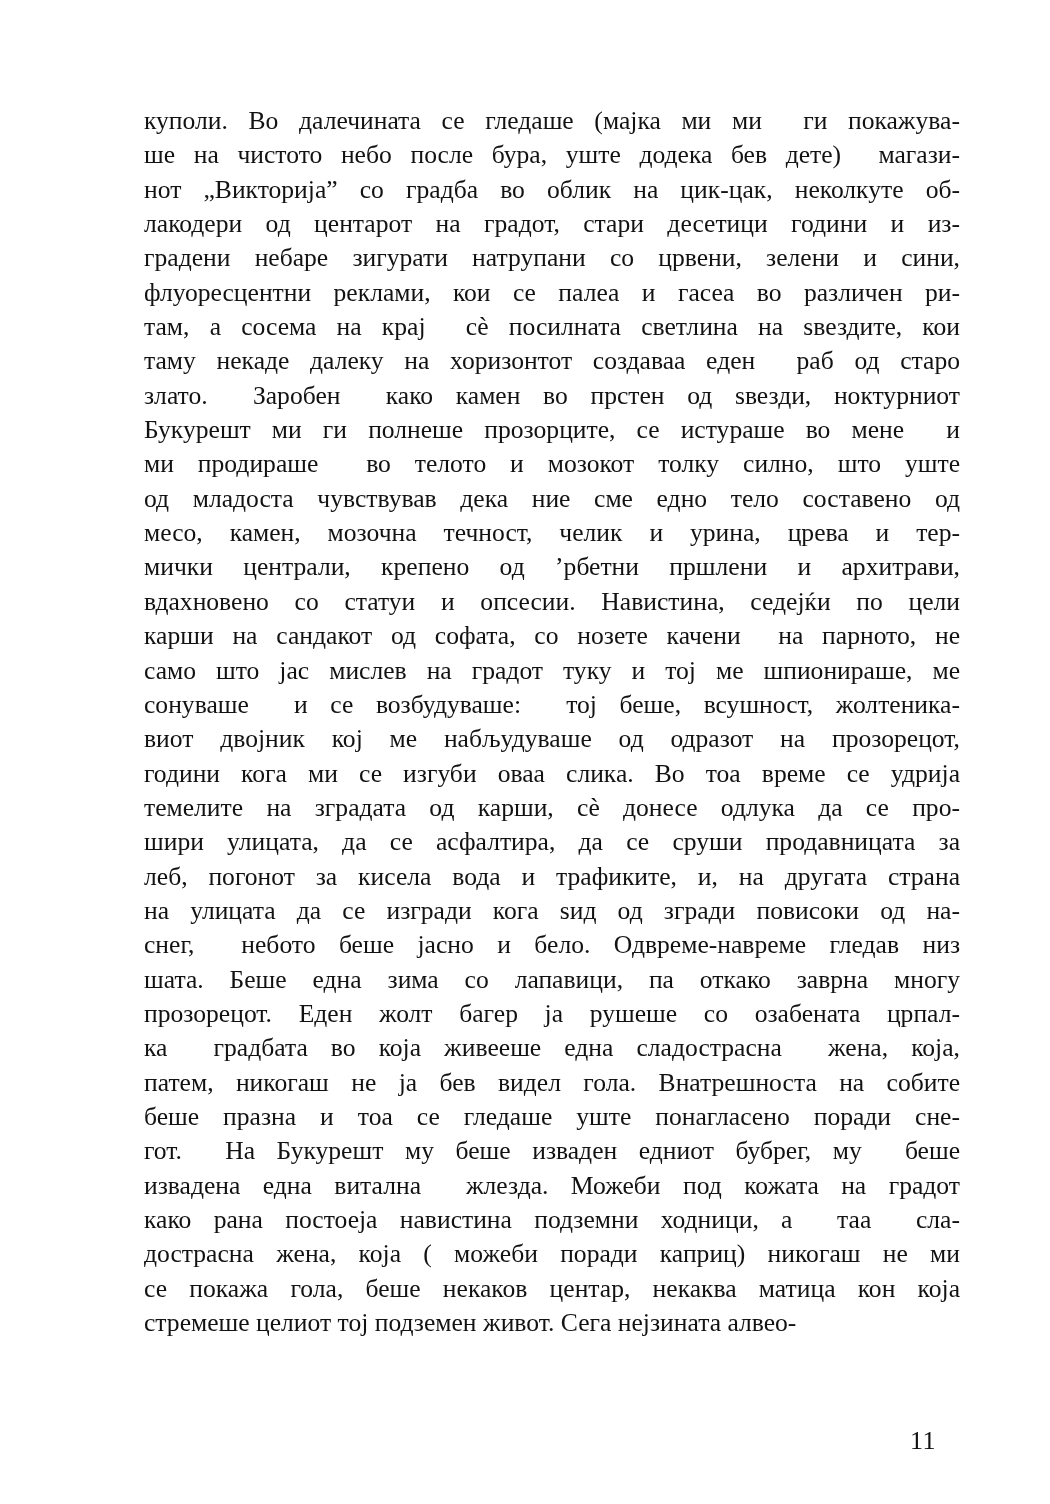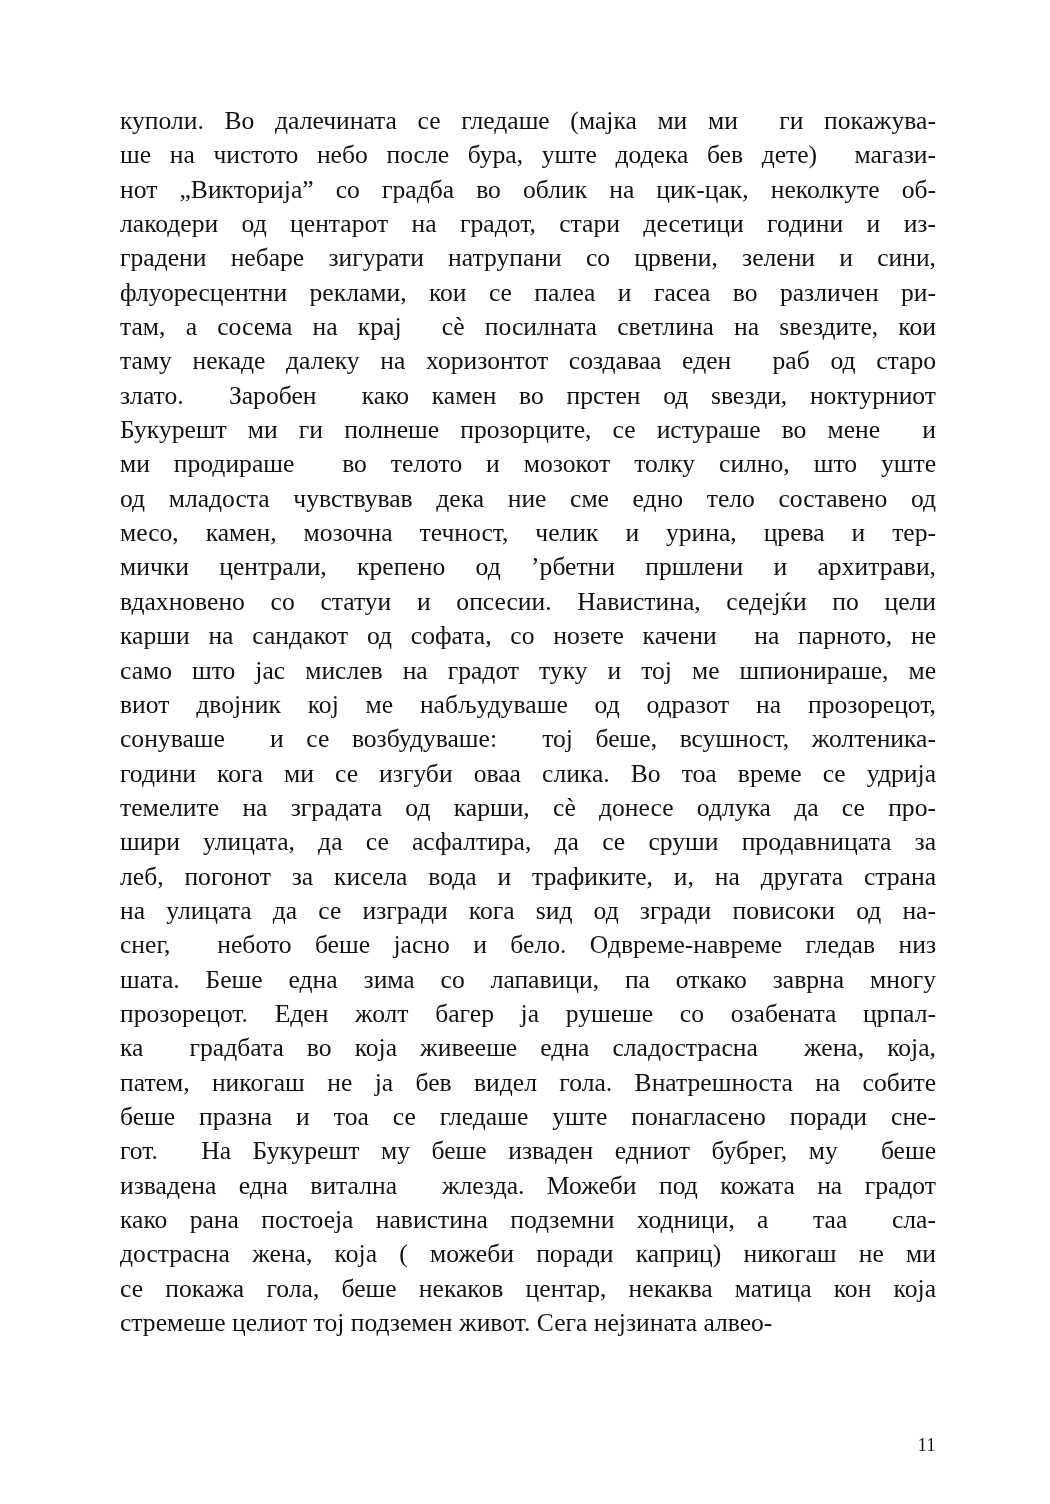--- a/index.html
+++ b/index.html
@@ -34,32 +34,33 @@
   }
 
   .text-block .line {
     display: block;
     white-space: pre;
     width: 100%;
     text-align: justify;
     text-align-last: justify;
     height: 34.35px;
     overflow: visible;
+    margin-left: 24px;
   }
 
   .line-last {
     text-align-last: left !important;
   }
 
   .folio {
     position: absolute;
     right: 114px;
     bottom: 48px;
     font-family: "Liberation Serif", "DejaVu Serif", serif;
-    font-size: 18px;
+    font-size: 26px;
     color: #121212;
     letter-spacing: 0.5px;
   }
 </style>
 </head>
 <body>
 
 <div class="page">
 
   <div class="text-block">
@@ -73,22 +74,22 @@
       <div class="line">таму некаде далеку на хоризонтот создаваа еден  раб од старо</div>
       <div class="line">злато.  Заробен  како камен во прстен од ѕвезди, ноктурниот</div>
       <div class="line">Букурешт ми ги полнеше прозорците, се истураше во мене  и</div>
       <div class="line">ми продираше  во телото и мозокот толку силно, што уште</div>
       <div class="line">од младоста чувствував дека ние сме едно тело составено од</div>
       <div class="line">месо, камен, мозочна течност, челик и урина, црева и тер-</div>
       <div class="line">мички централи, крепено од ’рбетни пршлени и архитрави,</div>
       <div class="line">вдахновено со статуи и опсесии. Навистина, седејќи по цели</div>
       <div class="line">карши на сандакот од софата, со нозете качени  на парното, не</div>
       <div class="line">само што јас мислев на градот туку и тој ме шпионираше, ме</div>
+      <div class="line">сонуваше  и се возбудуваше:  тој беше, всушност, жолтеника-</div>
       <div class="line">виот двојник кој ме набљудуваше од одразот на прозорецот,</div>
-      <div class="line">сонуваше  и се возбудуваше:  тој беше, всушност, жолтеника-</div>
       <div class="line">години кога ми се изгуби оваа слика. Во тоа време се удрија</div>
       <div class="line">темелите на зградата од карши, сѐ донесе одлука да се про-</div>
       <div class="line">шири улицата, да се асфалтира, да се сруши продавницата за</div>
       <div class="line">леб, погонот за кисела вода и трафиките, и, на другата страна</div>
       <div class="line">на улицата да се изгради кога ѕид од згради повисоки од на-</div>
       <div class="line">снег,  небото беше јасно и бело. Одвреме-навреме гледав низ</div>
       <div class="line">шата. Беше една зима со лапавици, па откако заврна многу</div>
       <div class="line">прозорецот. Еден жолт багер ја рушеше со озабената црпал-</div>
       <div class="line">ка  градбата во која живееше една сладострасна  жена, која,</div>
       <div class="line">патем, никогаш не ја бев видел гола. Внатрешноста на собите</div>

